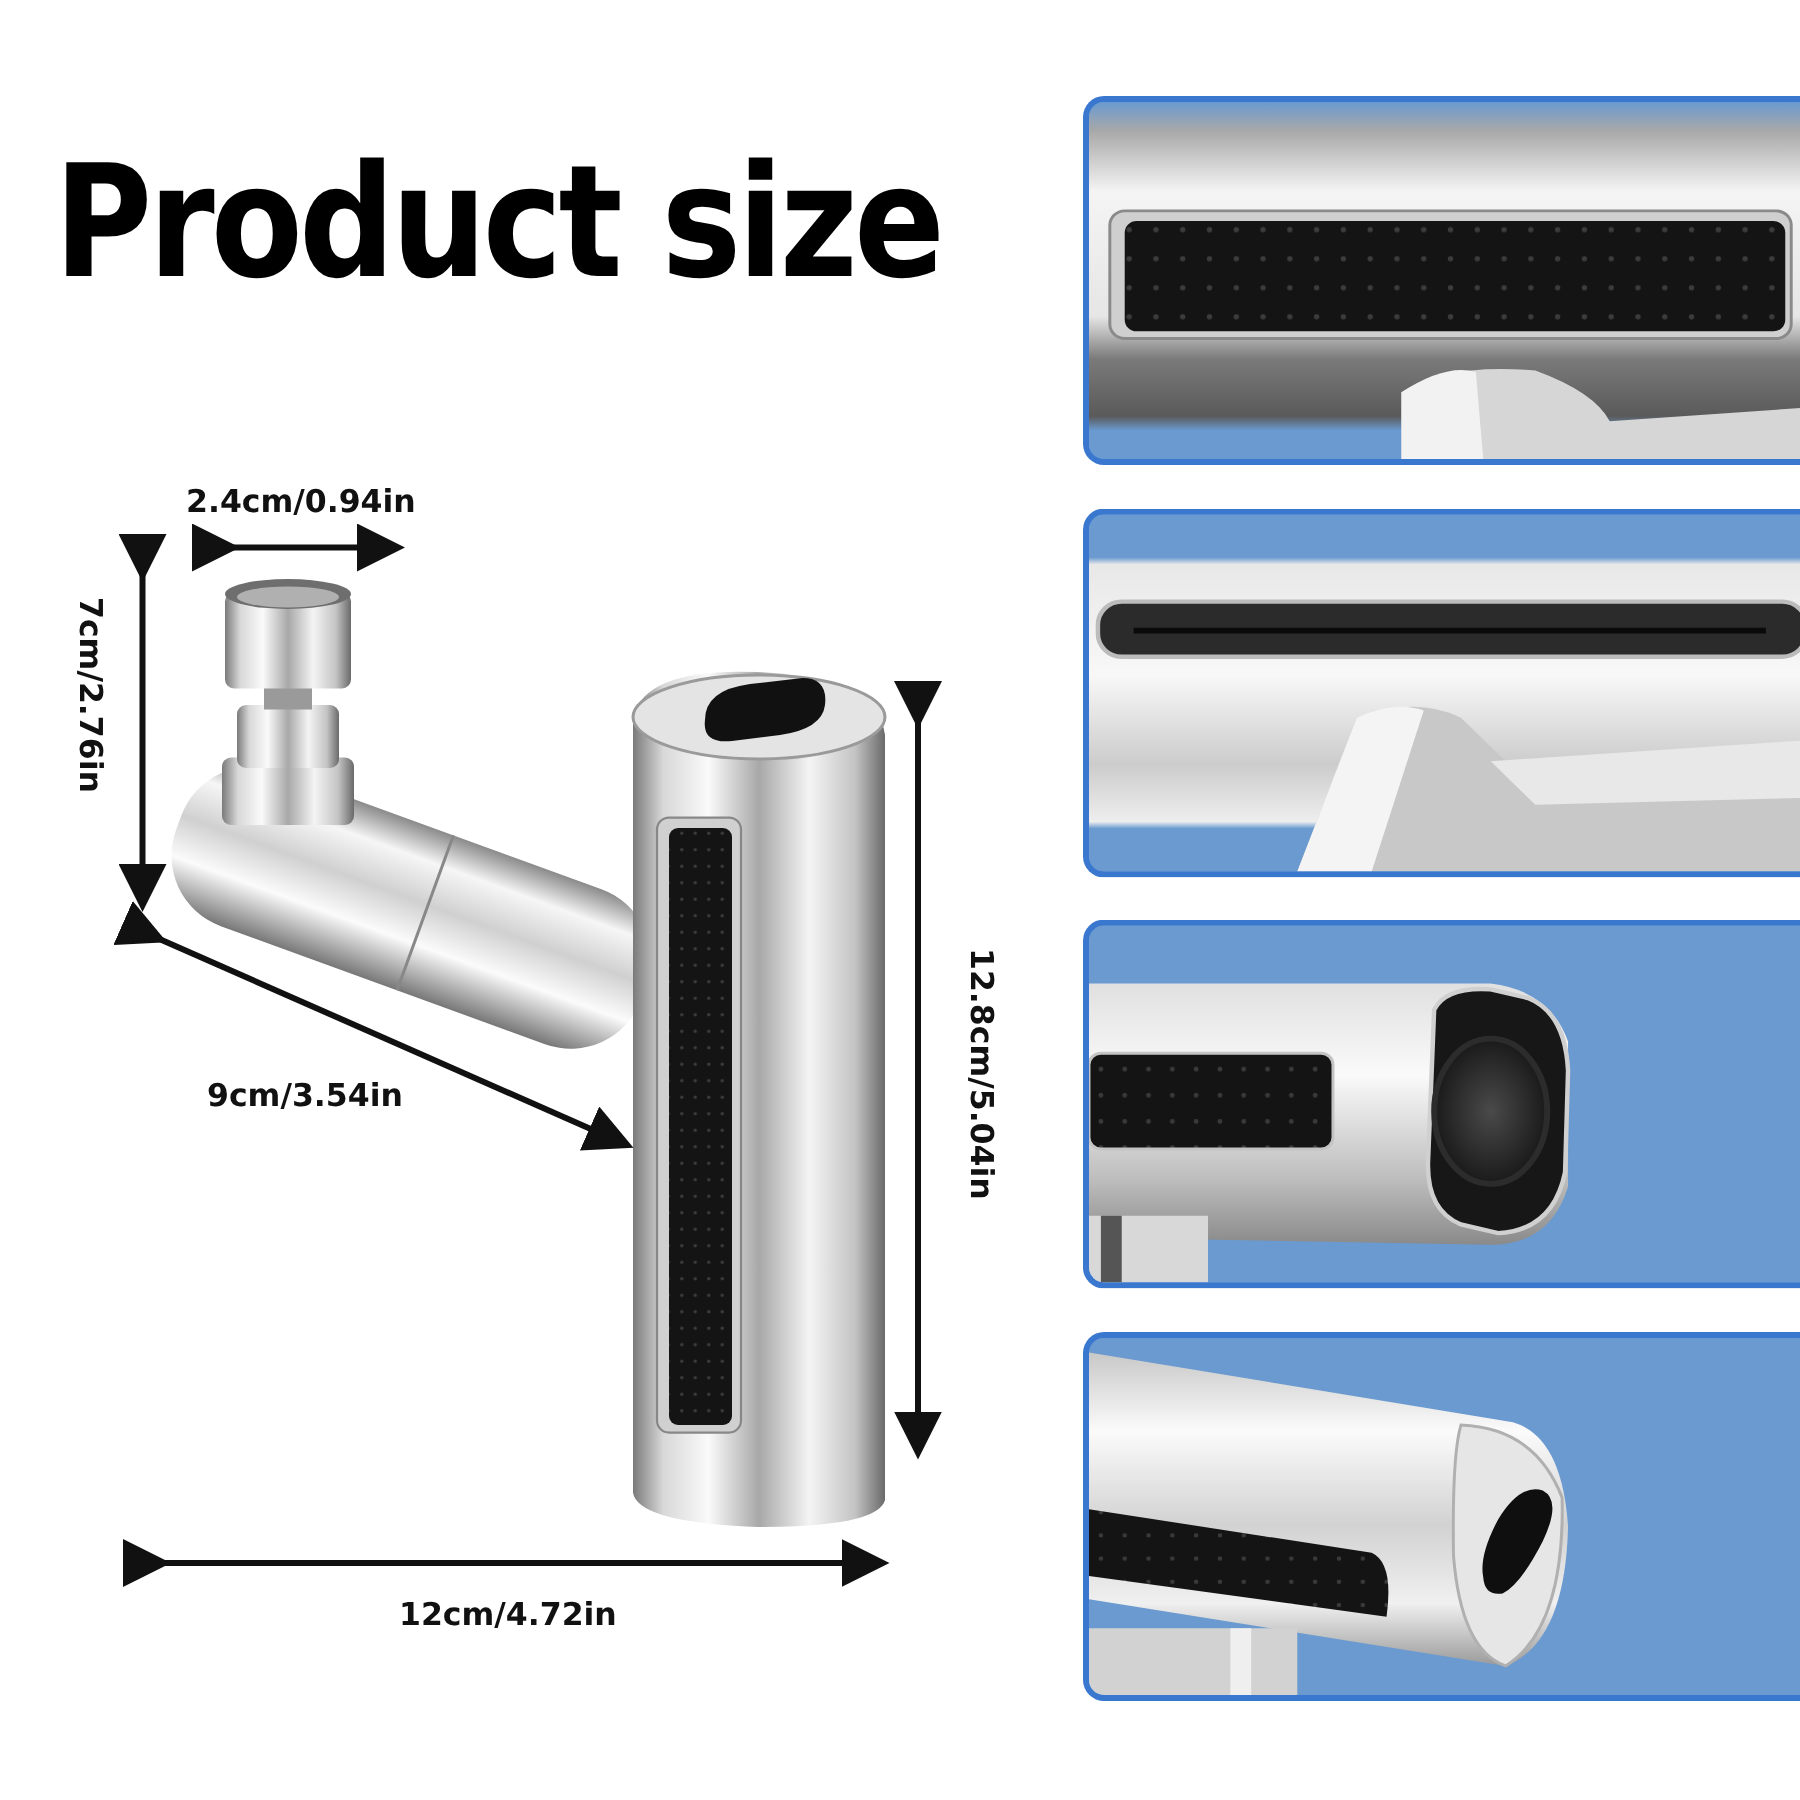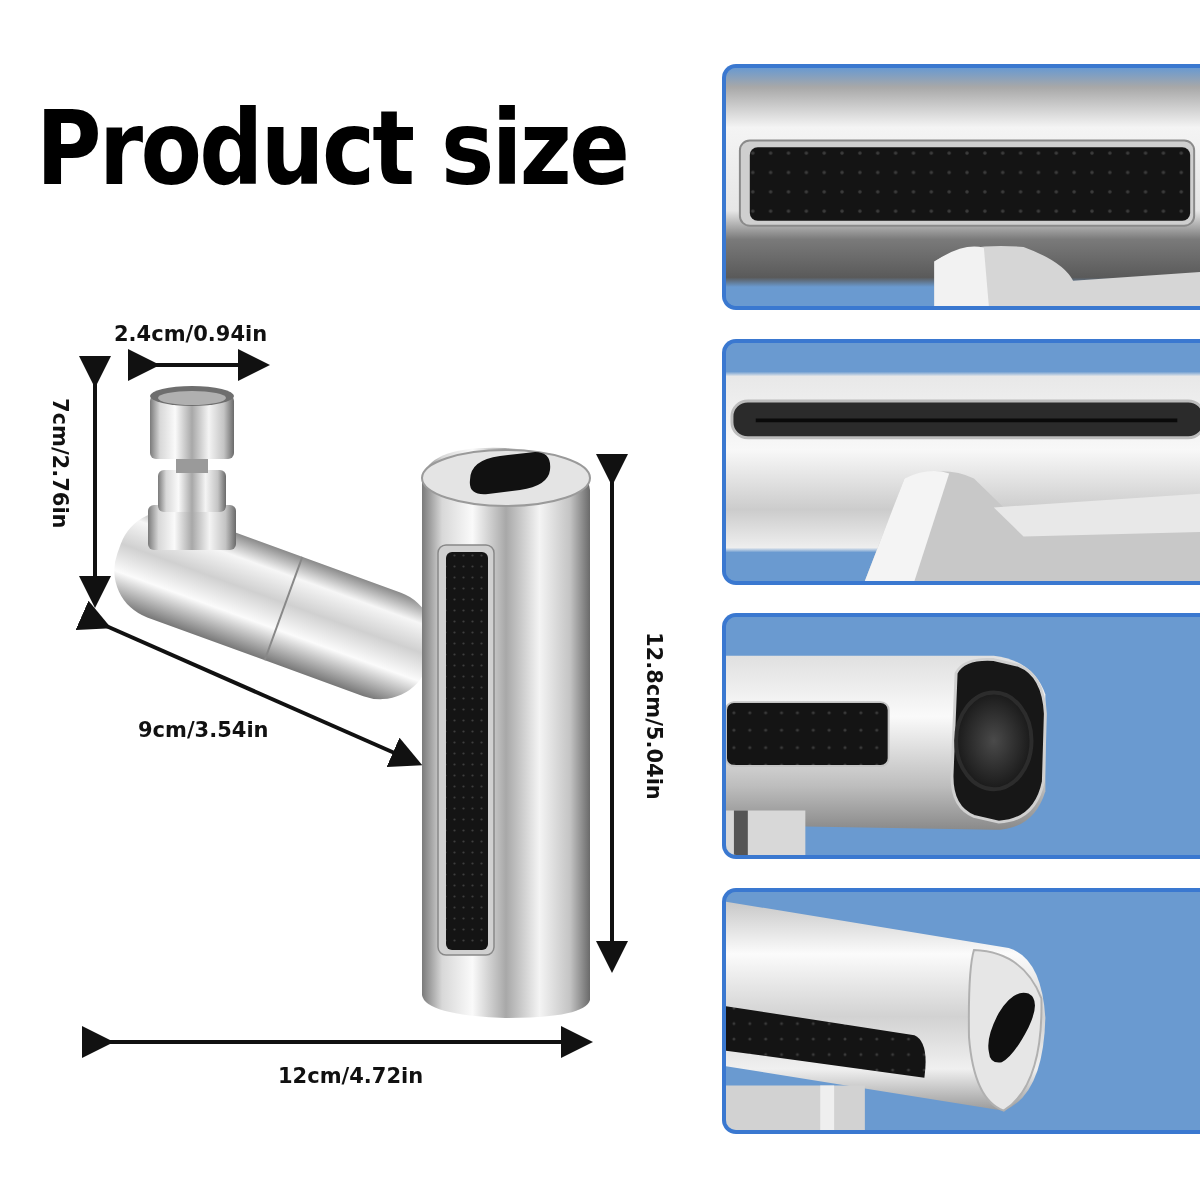--- a/index.html
+++ b/index.html
@@ -83,25 +83,25 @@
 
   <line x1="95" y1="380" x2="95" y2="600" stroke="#111" stroke-width="4" marker-start="url(#ah)" marker-end="url(#ah)"></line>
 
   <line x1="104" y1="625" x2="415" y2="762" stroke="#111" stroke-width="4" marker-start="url(#ah)" marker-end="url(#ah)"></line>
 
   <line x1="612" y1="478" x2="612" y2="965" stroke="#111" stroke-width="4" marker-start="url(#ah)" marker-end="url(#ah)"></line>
 
   <line x1="106" y1="1042" x2="585" y2="1042" stroke="#111" stroke-width="4" marker-start="url(#ah)" marker-end="url(#ah)"></line>
 </svg>
 
-<div class="dim-label" style="left:114px;top:322px;">2.4cm/0.94in</div>
+<div class="dim-label" style="left:124px;top:322px;">2.4cm/0.94in</div>
 <div class="dim-label vert" style="left:50px;top:398px;transform:rotate(90deg) translate(0,-22px);">7cm/2.76in</div>
 <div class="dim-label" style="left:138px;top:718px;">9cm/3.54in</div>
 <div class="dim-label vert" style="left:666px;top:632px;transform:rotate(90deg);">12.8cm/5.04in</div>
-<div class="dim-label" style="left:278px;top:1064px;">12cm/4.72in</div>
+<div class="dim-label" style="left:266px;top:1064px;">12cm/4.72in</div>
 
 <div class="panel" style="top:64px;">
   <svg viewBox="0 0 490 246" preserveAspectRatio="none">
     <defs>
       <linearGradient id="p1bg" x1="0" y1="0" x2="0" y2="1">
         <stop offset="0" stop-color="#6a9ad0"></stop>
         <stop offset="0.08" stop-color="#a8a8a8"></stop>
         <stop offset="0.25" stop-color="#f4f4f4"></stop>
         <stop offset="0.6" stop-color="#e6e6e6"></stop>
         <stop offset="0.72" stop-color="#7a7a7a"></stop>

